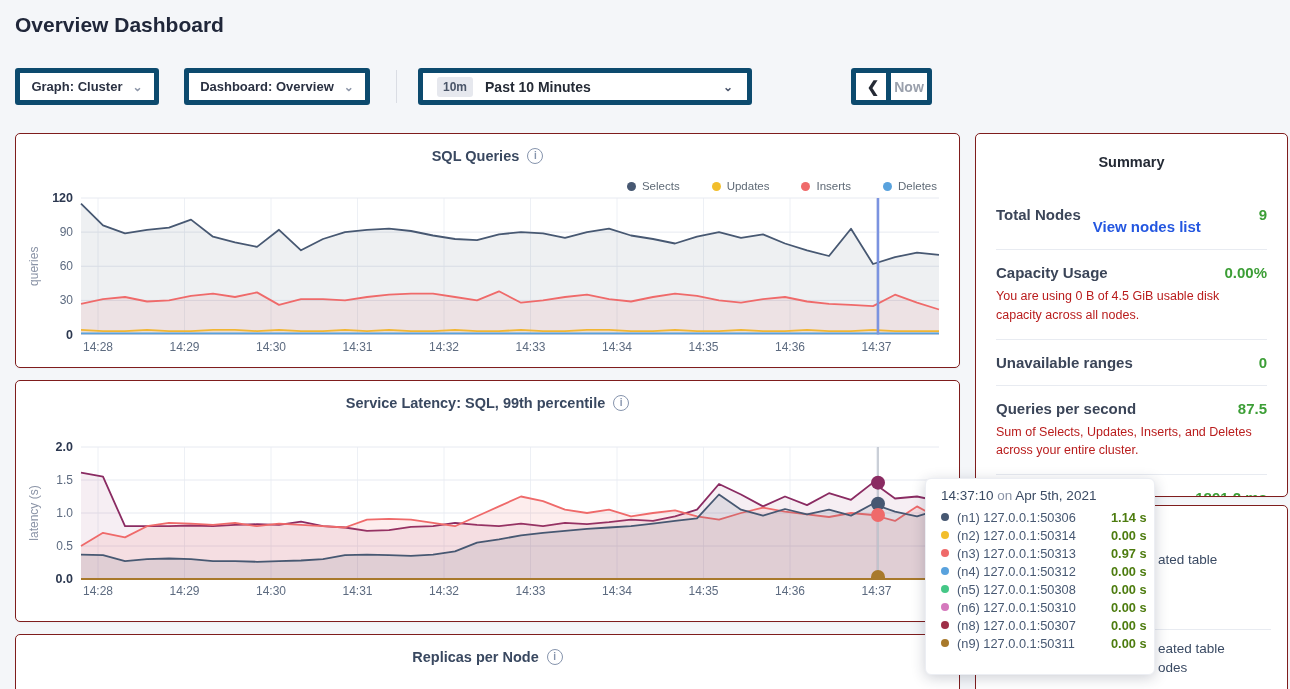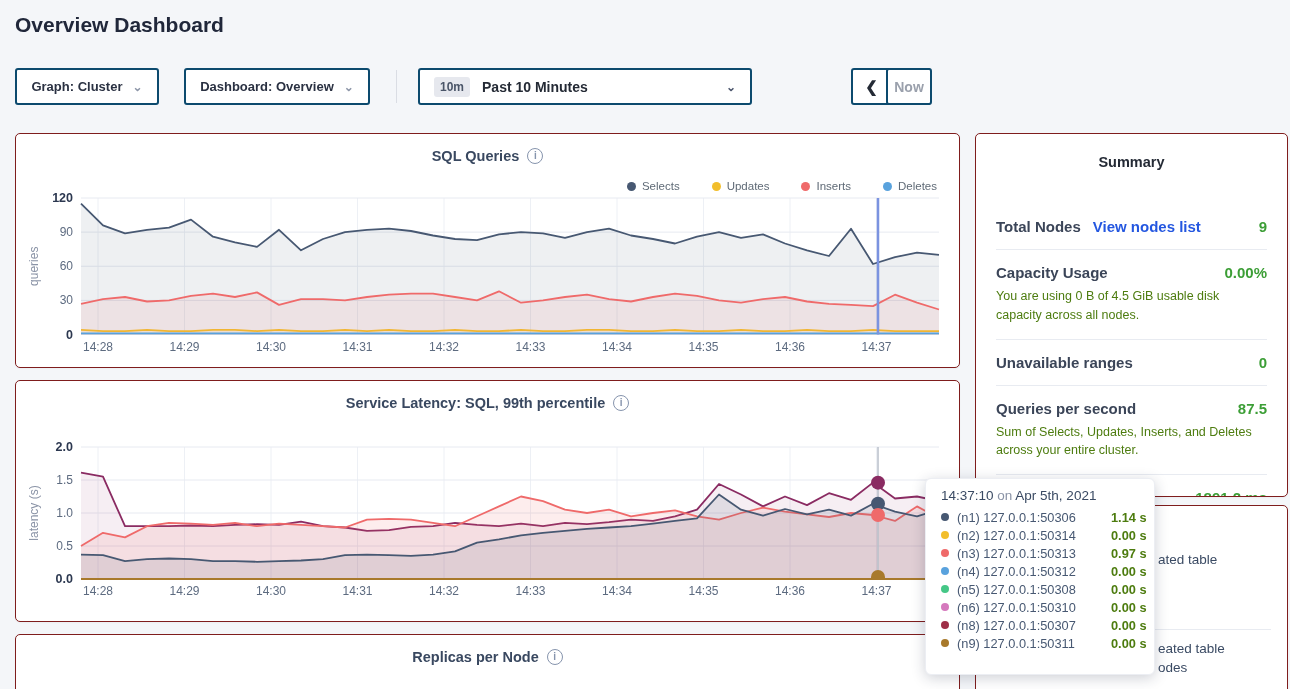--- a/index.html
+++ b/index.html
@@ -4,21 +4,21 @@
 <style>
   * { box-sizing: border-box; margin: 0; padding: 0; }
   html,body { width:1290px; height:689px; overflow:hidden; background:#f4f6f9;
     font-family:"Liberation Sans", sans-serif; color:#242a35; }
   #app { position:relative; width:1290px; height:689px; }
 
   
   #page-title { position:absolute; left:15px; top:13px; font-size:21px; font-weight:bold; color:#20273a; }
 
   
-  .ctl { position:absolute; top:68px; height:37px; background:#fff; border:2px solid #0c4a6e;
+  .ctl { position:absolute; top:68px; height:37px; background:#fff; border:5px solid #0c4a6e;
     border-radius:3px; display:flex; align-items:center; font-size:13px; font-weight:bold;
     color:#2a3142; cursor:pointer; }
   #btn-graph { left:15px; width:144px; justify-content:center; gap:10px; }
   #btn-dashboard { left:184px; width:186px; justify-content:center; gap:10px; }
   .chev { color:#8d96a8; font-size:12px; font-weight:bold; }
   #tb-divider { position:absolute; left:396px; top:70px; width:1px; height:33px; background:#dadde4; }
   #time-sel { left:418px; width:334px; padding:0 14px; gap:12px; }
   .badge { background:#e6e8ee; border-radius:3px; padding:3px 6px; font-size:12px; color:#4a5568; }
   #time-label { font-size:14px; color:#242a35; }
   #time-chev { margin-left:auto; color:#49536a; }
@@ -50,25 +50,25 @@
 
   .legend { position:absolute; top:46px; right:22px; display:flex; gap:32px; z-index:2; }
   .legend-item { display:flex; align-items:center; gap:6px; font-size:11.5px; color:#5f6a76; cursor:pointer; }
   .ldot { width:9px; height:9px; border-radius:50%; }
 
   
   #sum-title { text-align:center; padding-top:20px; font-size:14.5px; font-weight:bold; color:#242a35; }
   #sum-rows { padding:0 20px; margin-top:10px; }
   .srow { padding:14px 0; border-top:1px solid #e8ebf1; }
   .srow:first-child { border-top:none; }
-  .srow-top { display:flex; align-items:flex-end; }
+  .srow-top { display:flex; align-items:center; }
   .slabel { font-size:15px; font-weight:bold; color:#3b4558; }
   .slink { font-size:15px; font-weight:bold; color:#2457e0; margin-left:12px; cursor:pointer;margin-top:24px; }
   .sval { margin-left:auto; font-size:15px; font-weight:bold; color:#3c9e36; }
-  .sdesc { font-size:12.5px; color:#4d7c0f; line-height:1.5; margin-top:6px; }
+  .sdesc { font-size:12.5px; color:#b91c1c; line-height:1.5; margin-top:6px; }
 
   
   #ev-title { text-align:center; padding-top:16px; font-size:14.5px; font-weight:bold; color:#242a35; }
   .ev-frag { position:absolute; font-size:13.5px; color:#3a4a63; white-space:nowrap; }
   #ev-frag-0 { left:182px; top:46px; }
   #ev-frag-1 { left:182px; top:135px; }
   #ev-frag-2 { left:182px; top:154px; }
   #ev-divider { position:absolute; left:16px; right:16px; top:123px; height:1px; background:#e8ebf1; }
 
   

